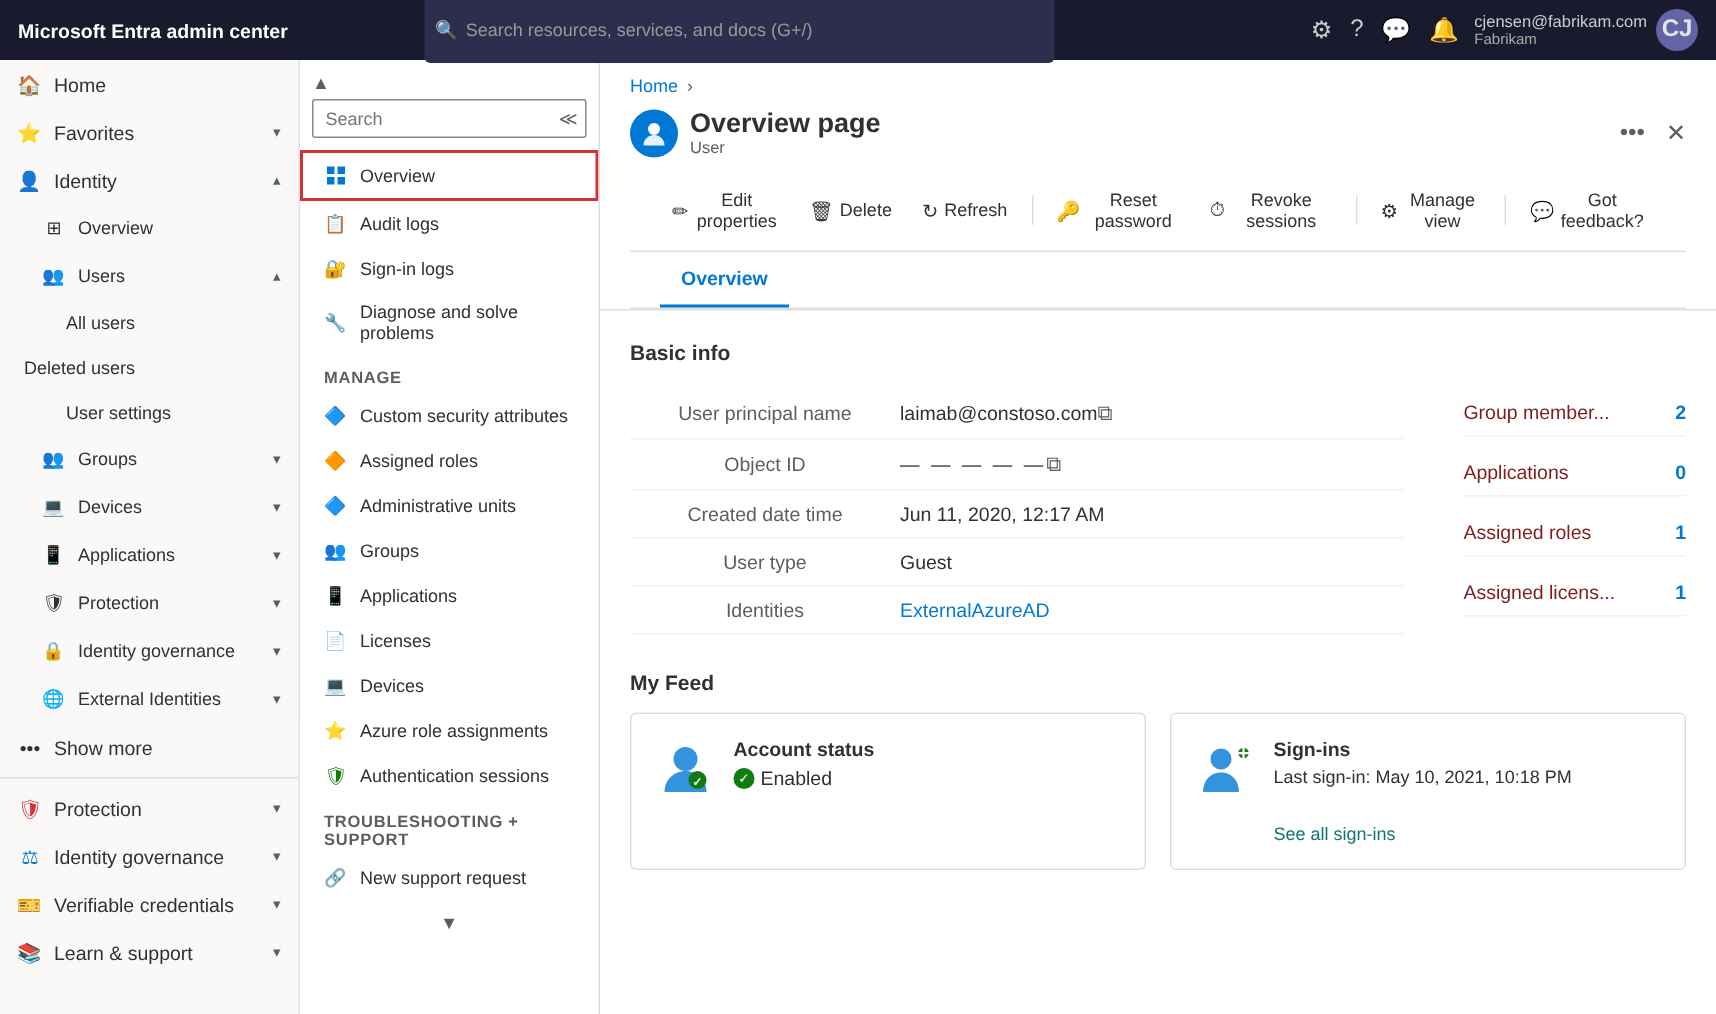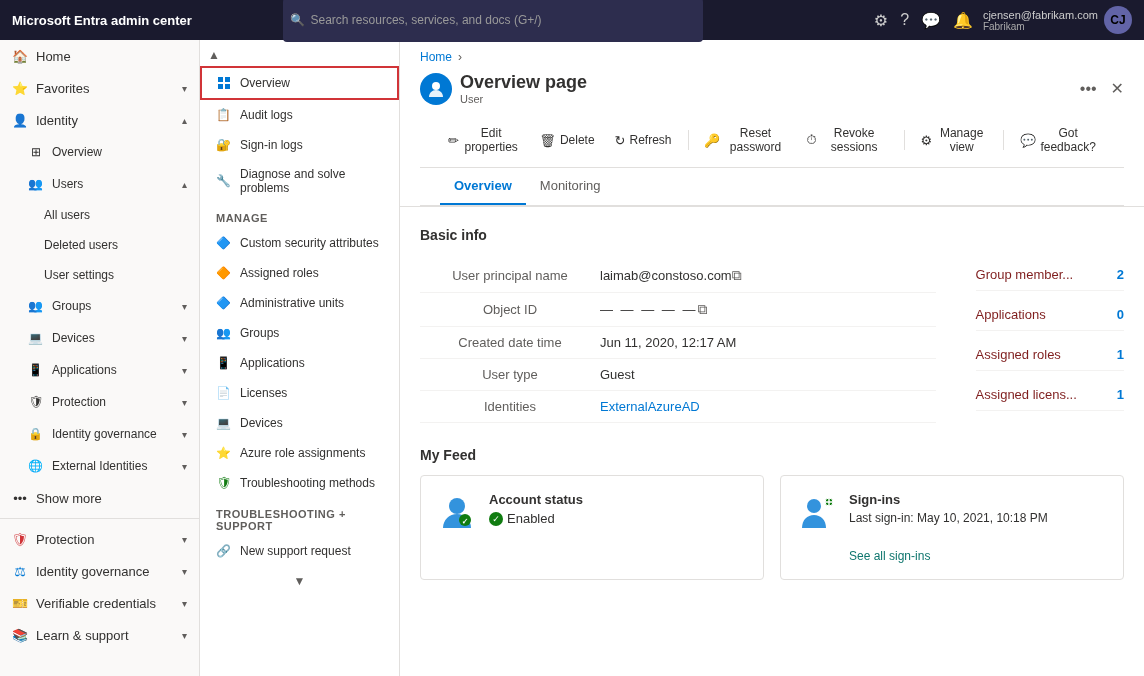--- a/index.html
+++ b/index.html
@@ -8,21 +8,21 @@
     
     .topbar { background: #1a1a2e; height: 40px; display: flex; align-items: center; padding: 0 12px; gap: 10px; flex-shrink: 0; }
     .topbar-logo { color: white; font-size: 13px; font-weight: 600; white-space: nowrap; }
     .topbar-search { flex: 1; max-width: 420px; margin: 0 auto; position: relative; }
     .topbar-search input { width: 100%; height: 44px; border-radius: 4px; border: none; padding: 0 10px 0 28px; font-size: 12px; background: #2d2d4e; color: #ccc; outline: none; }
     .topbar-search input::placeholder { color: #999; }
     .search-icon-top { position: absolute; left: 8px; top: 50%; transform: translateY(-50%); color: #999; font-size: 12px; }
     .topbar-actions { display: flex; align-items: center; gap: 12px; margin-left: auto; color: #ccc; }
     .topbar-actions span { font-size: 16px; cursor: pointer; color: #ccc; }
     .topbar-user { display: flex; align-items: center; gap: 6px; color: white; font-size: 11px; }
-    .topbar-avatar { width: 28px; height: 28px; border-radius: 50%; background: #6264a7; display: flex; align-items: center; justify-content: center; color: #000000; font-size: 12px; font-weight: 600; }
+    .topbar-avatar { width: 28px; height: 28px; border-radius: 50%; background: #6264a7; display: flex; align-items: center; justify-content: center; color: #e5e5e5; font-size: 16px; font-weight: 600; }
 
     
     .main-layout { display: flex; flex: 1; overflow: hidden; }
 
     
     .sidebar { width: 200px; background: #faf9f8; border-right: 1px solid #e1dfdd; display: flex; flex-direction: column; overflow-y: auto; flex-shrink: 0; }
     .sidebar-item { display: flex; align-items: center; gap: 8px; padding: 8px 12px; cursor: pointer; color: #323130; font-size: 13px; }
     .sidebar-item .icon { width: 16px; height: 16px; display: flex; align-items: center; justify-content: center; flex-shrink: 0; }
     .sidebar-item .label { flex: 1; }
     .sidebar-item .chevron { color: #605e5c; font-size: 10px; }
@@ -145,21 +145,21 @@
       </div>
       <div class="sidebar-item" style="padding-left:28px;">
         <span class="icon" style="color:#0078d4;">👥</span>
         <span class="label">Users</span>
         <span class="chevron">▴</span>
       </div>
       <div>
         <div class="sidebar-item" style="padding-left:44px;font-size:12px;">
           <span class="label">All users</span>
         </div>
-        <div class="sidebar-item" style="padding-left:44px;font-size:12px;">
+        <div class="sidebar-item" style="padding-left:16px;font-size:12px;">
           <span class="label">Deleted users</span>
         </div>
         <div class="sidebar-item" style="padding-left:44px;font-size:12px;">
           <span class="label">User settings</span>
         </div>
       </div>
       <div class="sidebar-item" style="padding-left:28px;">
         <span class="icon">👥</span>
         <span class="label">Groups</span>
         <span class="chevron">▾</span>
@@ -213,20 +213,24 @@
     <div class="sidebar-item">
       <span class="icon">📚</span>
       <span class="label">Learn &amp; support</span>
       <span class="chevron">▾</span>
     </div>
   </div>
 
   <div class="secondary-sidebar">
     <div style="display:flex;align-items:center;justify-content:space-between;padding:8px 8px 4px;">
       <span style="color:#605e5c;font-size:12px;cursor:pointer;">▲</span>
+    </div>
+    <div class="secondary-search">
+      <input type="text" style="border: 1px solid rgb(138, 136, 134); width: 100%; height: 26px; padding: 0px 8px; font-size: 12px; border-radius: 2px;" placeholder="Search">
+      <span style="position:relative;float:right;margin-top:-20px;margin-right:6px;font-size:12px;color:#605e5c;">≪</span>
     </div>
     <div class="secondary-nav-item highlighted-nav" style="border:2px solid #d13438;display:flex;align-items:center;gap:8px;padding:7px 14px;">
       <span class="secondary-nav-icon">
         <svg width="14" height="14" viewBox="0 0 14 14" fill="none">
             <rect x="1" y="1" width="5" height="5" fill="#0078d4"></rect>
             <rect x="8" y="1" width="5" height="5" fill="#0078d4"></rect>
             <rect x="1" y="8" width="5" height="5" fill="#0078d4"></rect>
             <rect x="8" y="8" width="5" height="5" fill="#0078d4"></rect>
           </svg>
       </span>
@@ -272,21 +276,21 @@
     <div class="secondary-nav-item">
       <span class="secondary-nav-icon" style="color:#0078d4;">💻</span>
       <span>Devices</span>
     </div>
     <div class="secondary-nav-item">
       <span class="secondary-nav-icon" style="color:#f2c811;">⭐</span>
       <span>Azure role assignments</span>
     </div>
     <div class="secondary-nav-item">
       <span class="secondary-nav-icon" style="color:#107c10;">🛡</span>
-      <span>Troubleshooting methods</span>
+      <span>Authentication sessions</span>
     </div>
     <div class="secondary-section-header">Troubleshooting + Support</div>
     <div class="secondary-nav-item">
       <span class="secondary-nav-icon">🔗</span>
       <span>New support request</span>
     </div>
     <div style="display:flex;justify-content:center;padding:8px;">
       <span style="color:#605e5c;font-size:12px;cursor:pointer;">▼</span>
     </div>
   </div>
@@ -342,21 +346,20 @@
         </button>
         <div class="toolbar-divider"></div>
         <button class="toolbar-btn">
           <span class="icon">💬</span>
           <span>Got feedback?</span>
         </button>
       </div>
 
       <div class="tabs">
         <div class="tab active">Overview</div>
-        <div class="tab">Monitoring</div>
       </div>
     </div>
 
     <div class="content-body">
       <div class="section-title">Basic info</div>
 
       <div style="display:flex;margin-bottom:24px;text-align:center;">
 
         <div style="flex:1;">
           <div class="info-row">

